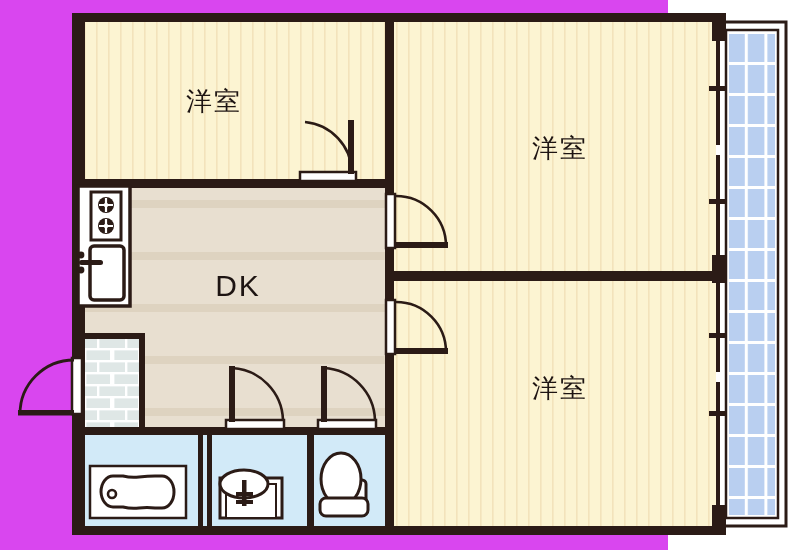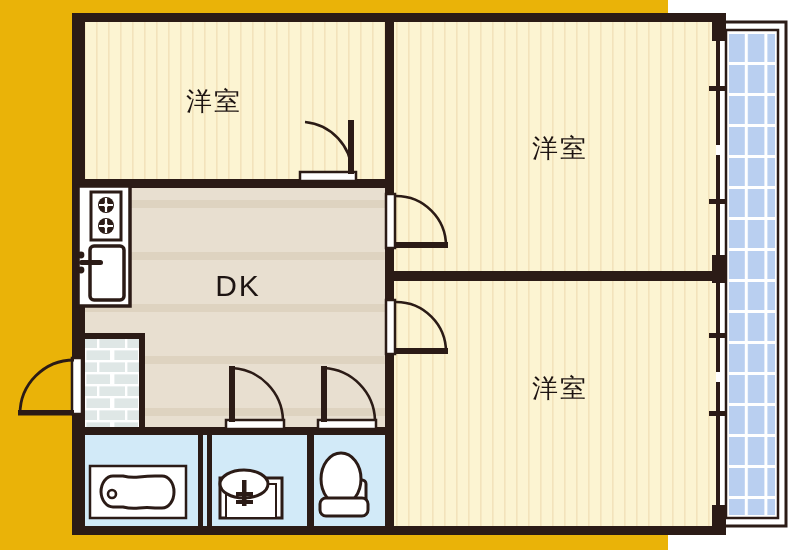--- a/index.html
+++ b/index.html
@@ -8,21 +8,21 @@
     background: #ffffff;
     width: 800px;
     height: 550px;
     overflow: hidden;
     font-family: "Liberation Sans", sans-serif;
   }
   #floorplan-root {
     position: relative;
     width: 668px;
     height: 550px;
-    background: #eab308;
+    background: #d946ef;
   }
   #floorplan-svg {
     display: block;
     width: 800px;
     height: 550px;
   }
   .room-label {
     font-family: "DejaVu Sans", "Liberation Sans", sans-serif;
     font-size: 26px;
     fill: #1d1412;

